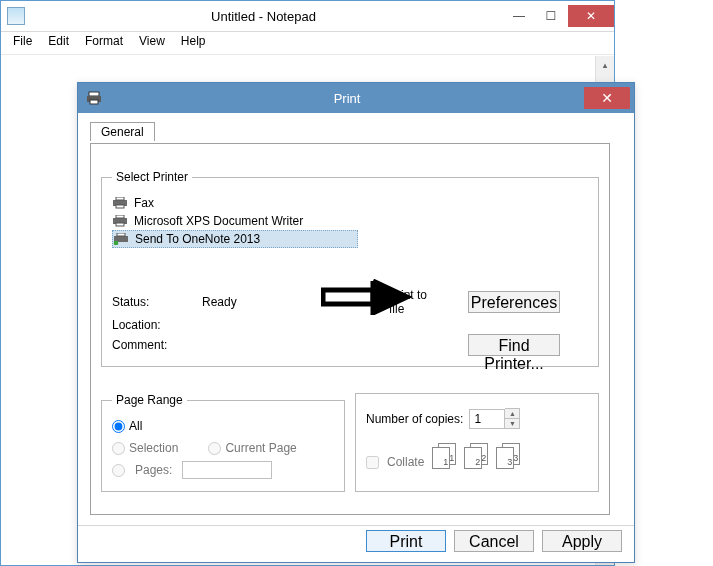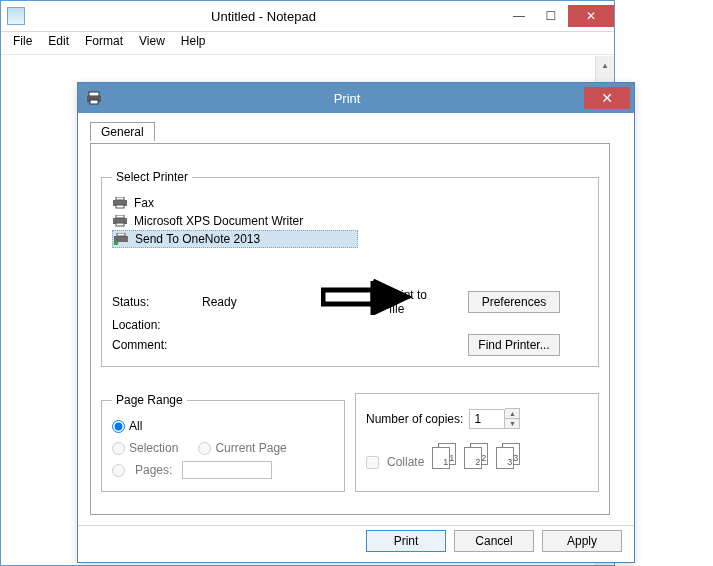--- a/index.html
+++ b/index.html
@@ -29,21 +29,21 @@
 
 fieldset{border:1px solid #b9b9b9;margin:16px 0 10px 0;padding:8px 10px 10px 10px}
 legend{padding:0 4px;font-size:12px}
 .printer-list{border:0;margin-top:2px}
 .printer-row{display:flex;align-items:center;gap:6px;height:18px}
 .printer-row.selected{background:#d1e3f1;border:1px dotted #7aa5c4;width:246px;box-sizing:border-box}
 .printer-icon{width:16px;height:12px}
 .printer-icon svg{display:block}
 
 .status-grid{display:grid;grid-template-columns:70px 150px 1fr 120px;gap:2px 20px;align-items:center;margin-top:10px;position:relative}
-.btn{background:#f3f3f3;border:1px solid #aaa;padding:2px 0;height:22px;width:92px;text-align:center;box-sizing:border-box;font-family:inherit;font-size:12px}
+.btn{background:#f3f3f3;border:1px solid #aaa;padding:2px 0;height:22px;width:92px;text-align:center;box-sizing:border-box;font-family:inherit;font-size:16px}
 .chk{display:flex;align-items:center;gap:4px}
 .chk input{width:13px;height:13px;margin:0}
 
 .row2{display:flex;gap:10px}
 .page-range{flex:1}
 .copies-box{flex:1}
 .radio-row{display:flex;align-items:center;gap:4px;height:22px;color:#777}
 .radio-row.enabled{color:#000}
 .radio-row input{margin:0}
 .pages-input{width:90px;height:18px;border:1px solid #c0c0c0;background:#fff;box-sizing:border-box}
@@ -170,21 +170,21 @@
             </div>
           </fieldset>
 
           <div class="row2">
             <fieldset class="page-range">
               <legend>Page Range</legend>
               <div class="radio-row enabled">
                 <input type="radio" checked="" style="">
                 <span>All</span>
               </div>
-              <div style="display:flex;gap:20px">
+              <div style="display:flex;gap:30px">
                 <div class="radio-row">
                   <input type="radio" disabled="" style="">
                   <span>Selection</span>
                 </div>
                 <div class="radio-row">
                   <input type="radio" disabled="" style="">
                   <span>Current Page</span>
                 </div>
               </div>
               <div class="radio-row" style="gap:10px">

